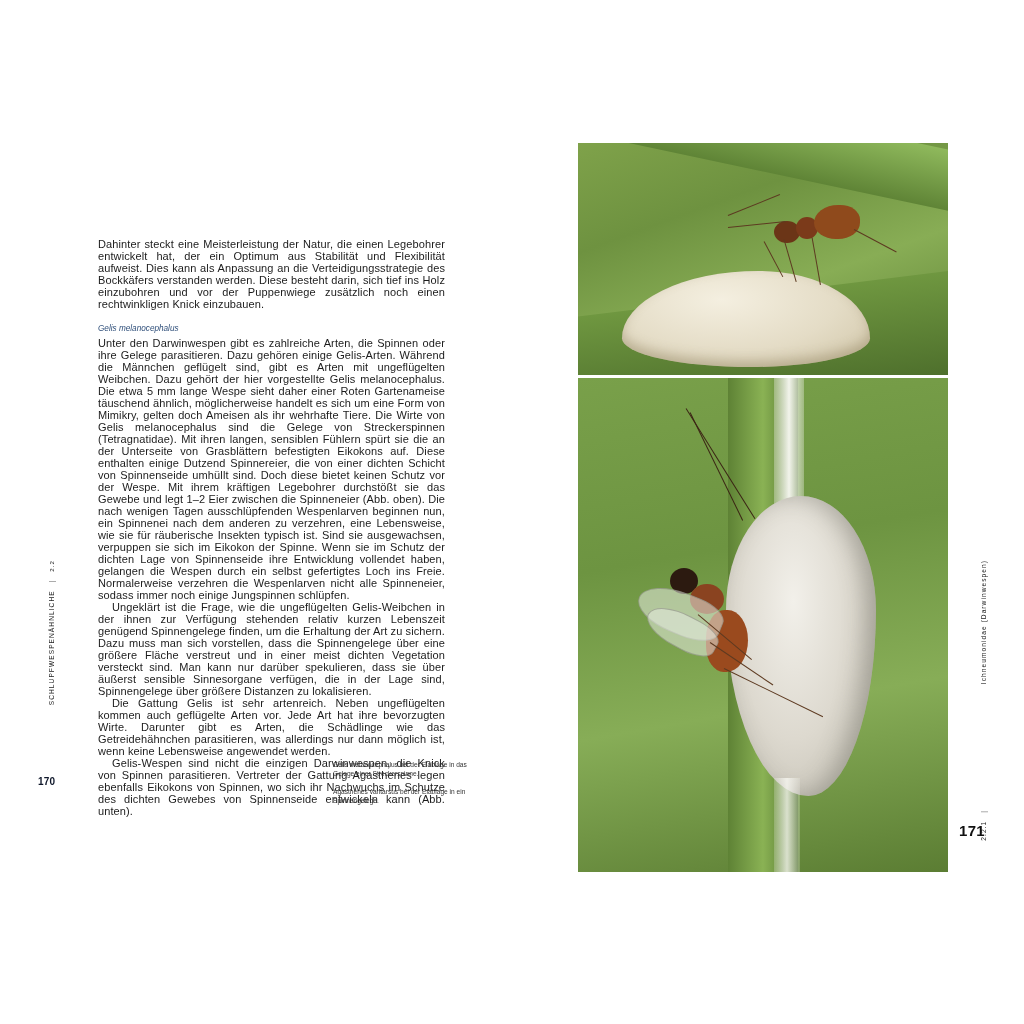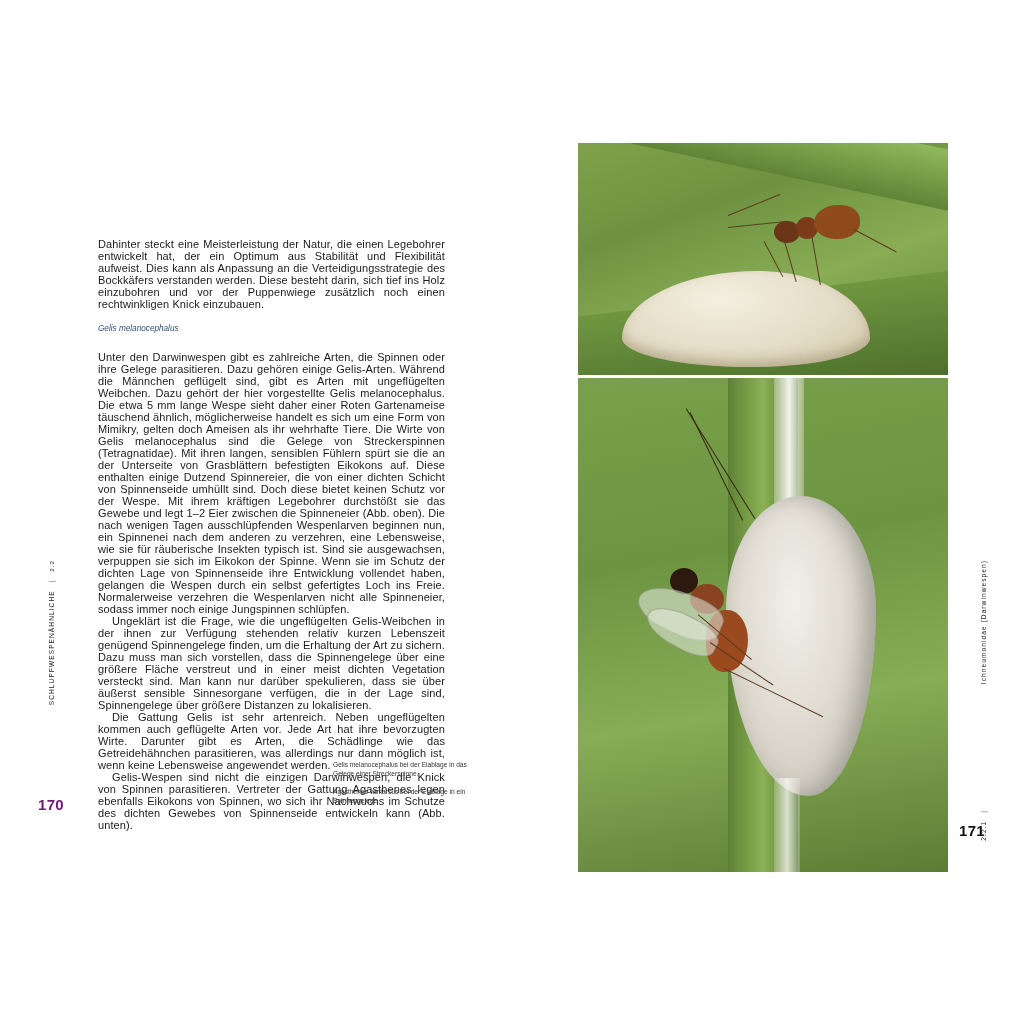--- a/index.html
+++ b/index.html
@@ -42,43 +42,43 @@
     letter-spacing: 0.01em;
   }
   .para + .para { margin-top: 0px; }
   .para.indent { text-indent: 14px; }
   .gap { height: 13px; }
   .subhead {
     font-size: 8.2px;
     line-height: 12.55px;
     font-style: italic;
     color: #2f4f7a;
-    margin: 0 0 15px 0;
+    margin: 0 0 1px 0;
   }
 
   .caption-block {
     position: absolute;
     left: 333px;
     top: 760px;
     width: 146px;
     font-size: 6.6px;
     line-height: 9.3px;
     color: #333;
   }
   .caption-block p { margin: 0; }
   .caption-block p + p { margin-top: 8px; }
 
   .folio-left {
     position: absolute;
     left: 38px;
-    top: 796px;
-    font-size: 15px;
+    top: 776px;
+    font-size: 10px;
     font-weight: bold;
     letter-spacing: 0.02em;
-    color: #701a75;
+    color: #0f172a;
   }
   .side-left {
     position: absolute;
     left: 48px;
     top: 560px;
     transform-origin: left top;
     transform: rotate(-90deg) translateX(-100%);
     white-space: nowrap;
     font-size: 6.6px;
     letter-spacing: 0.16em;

